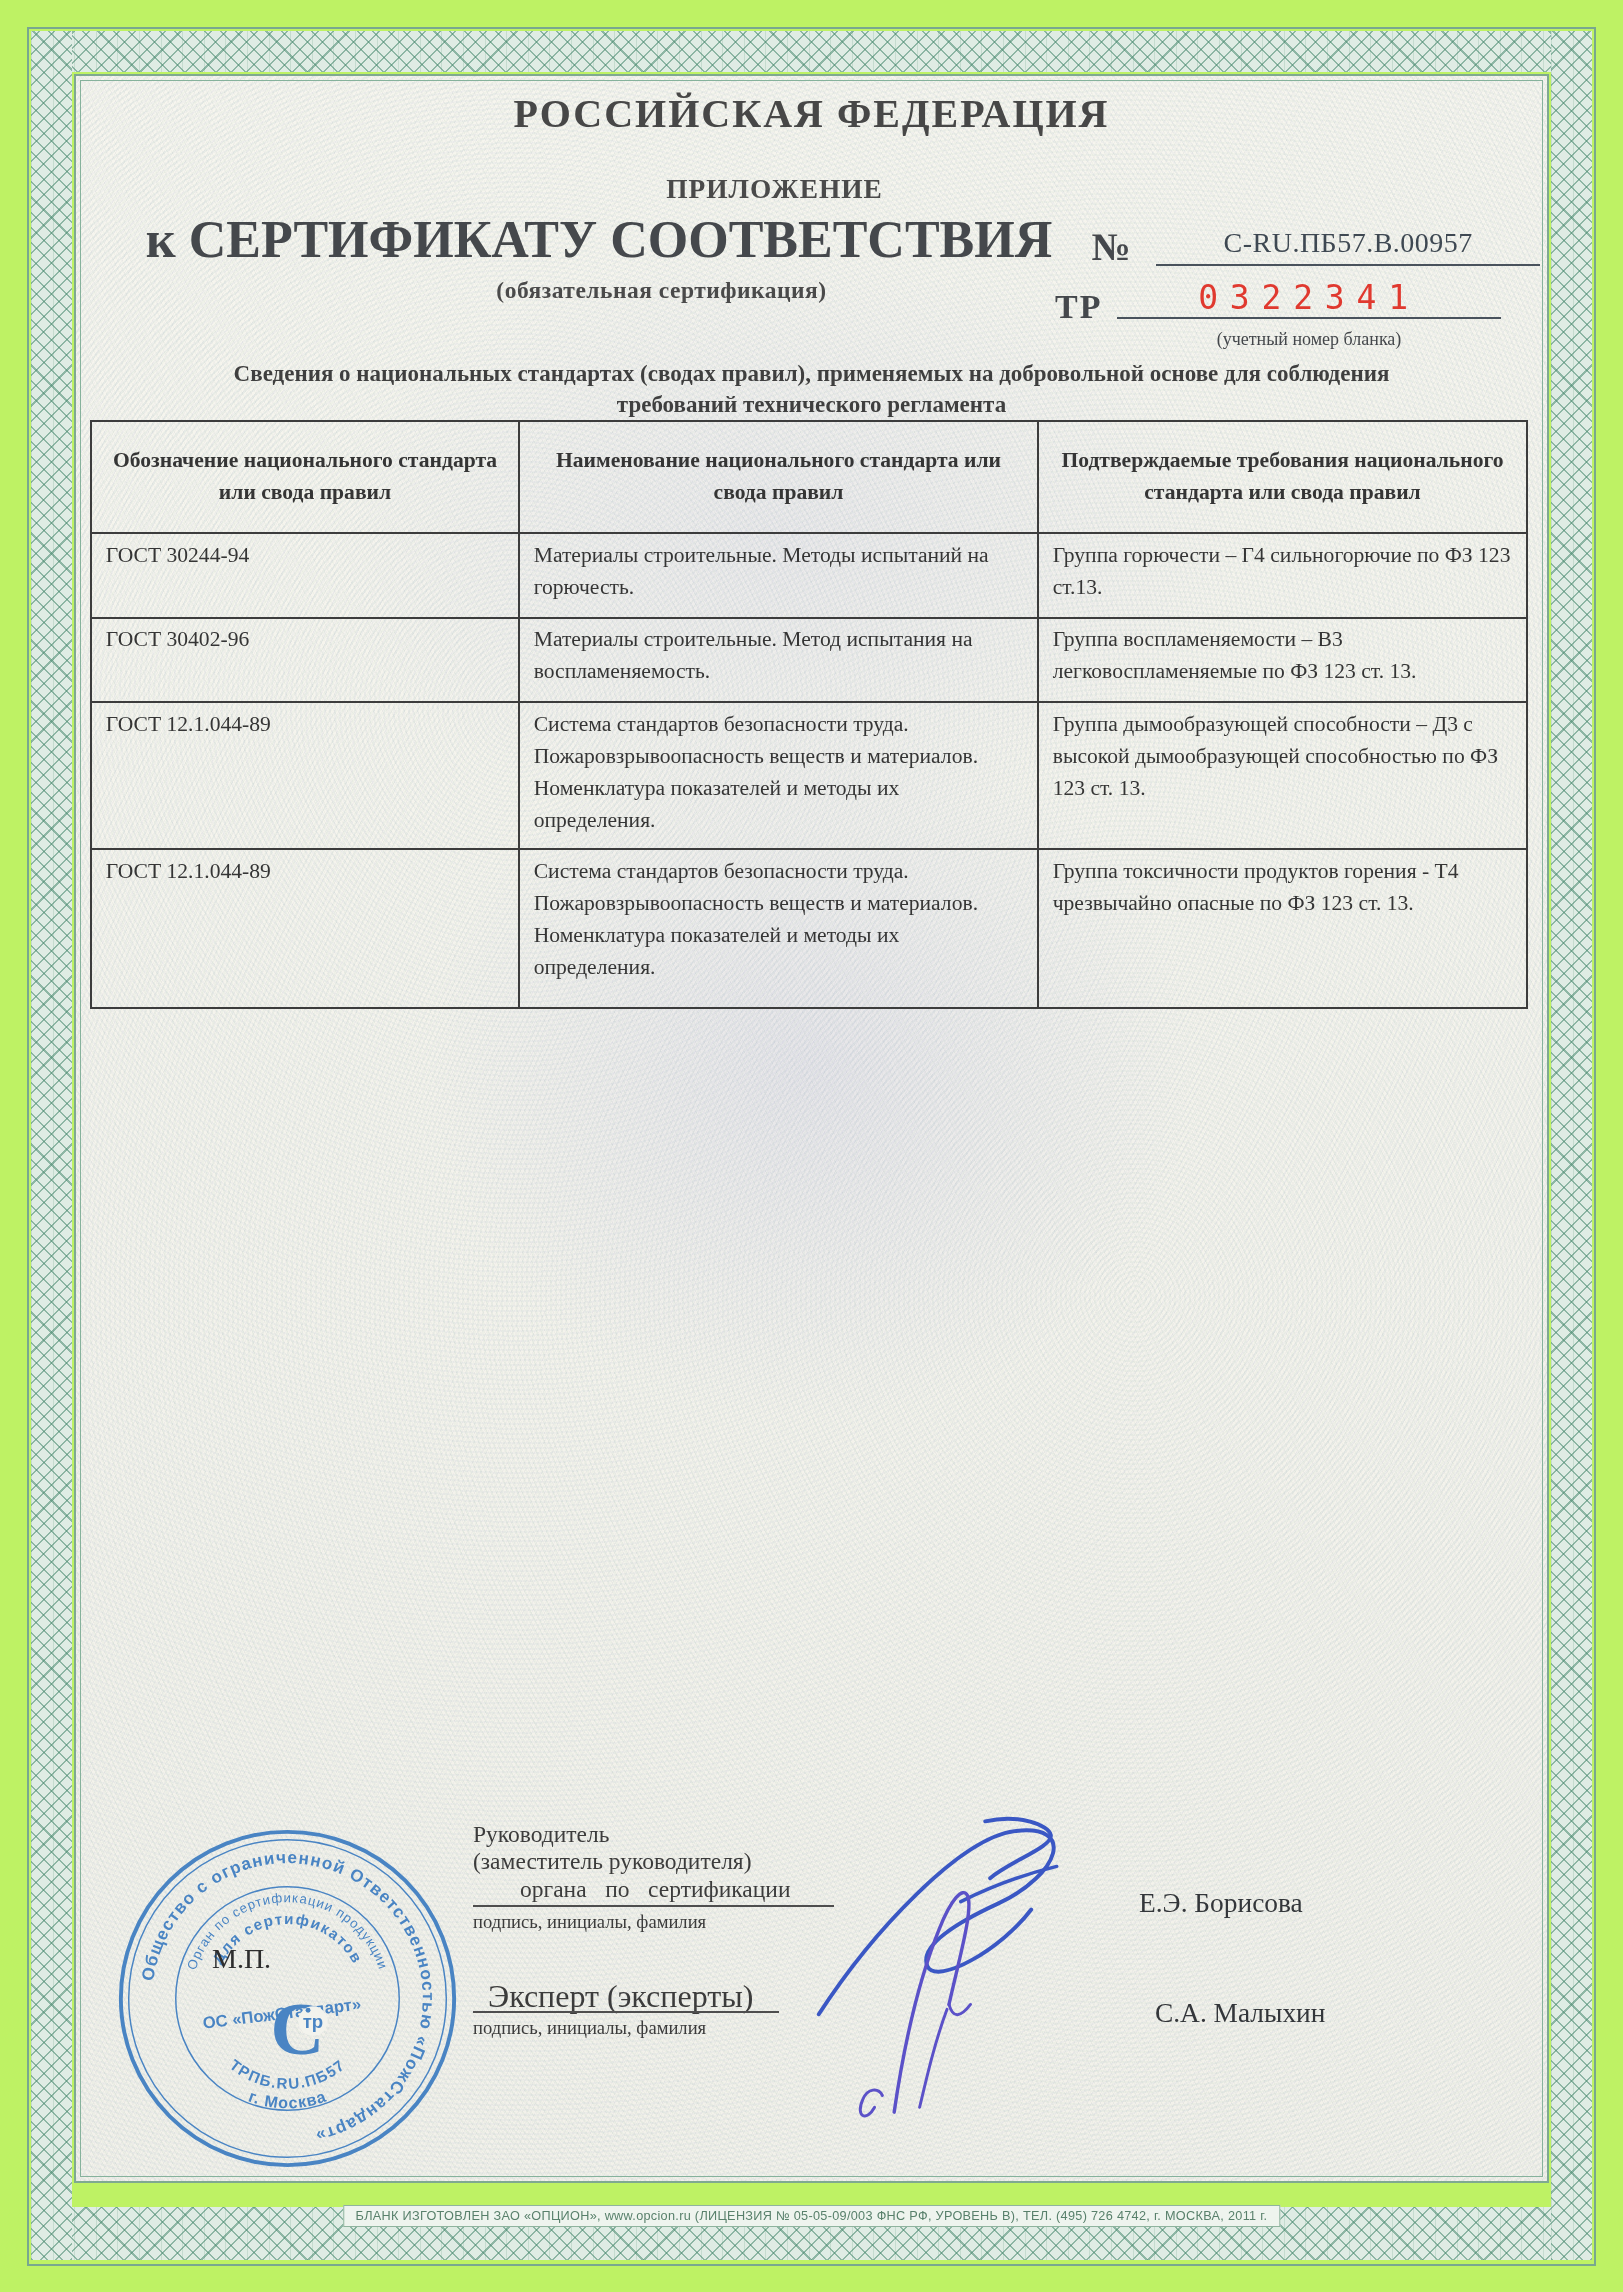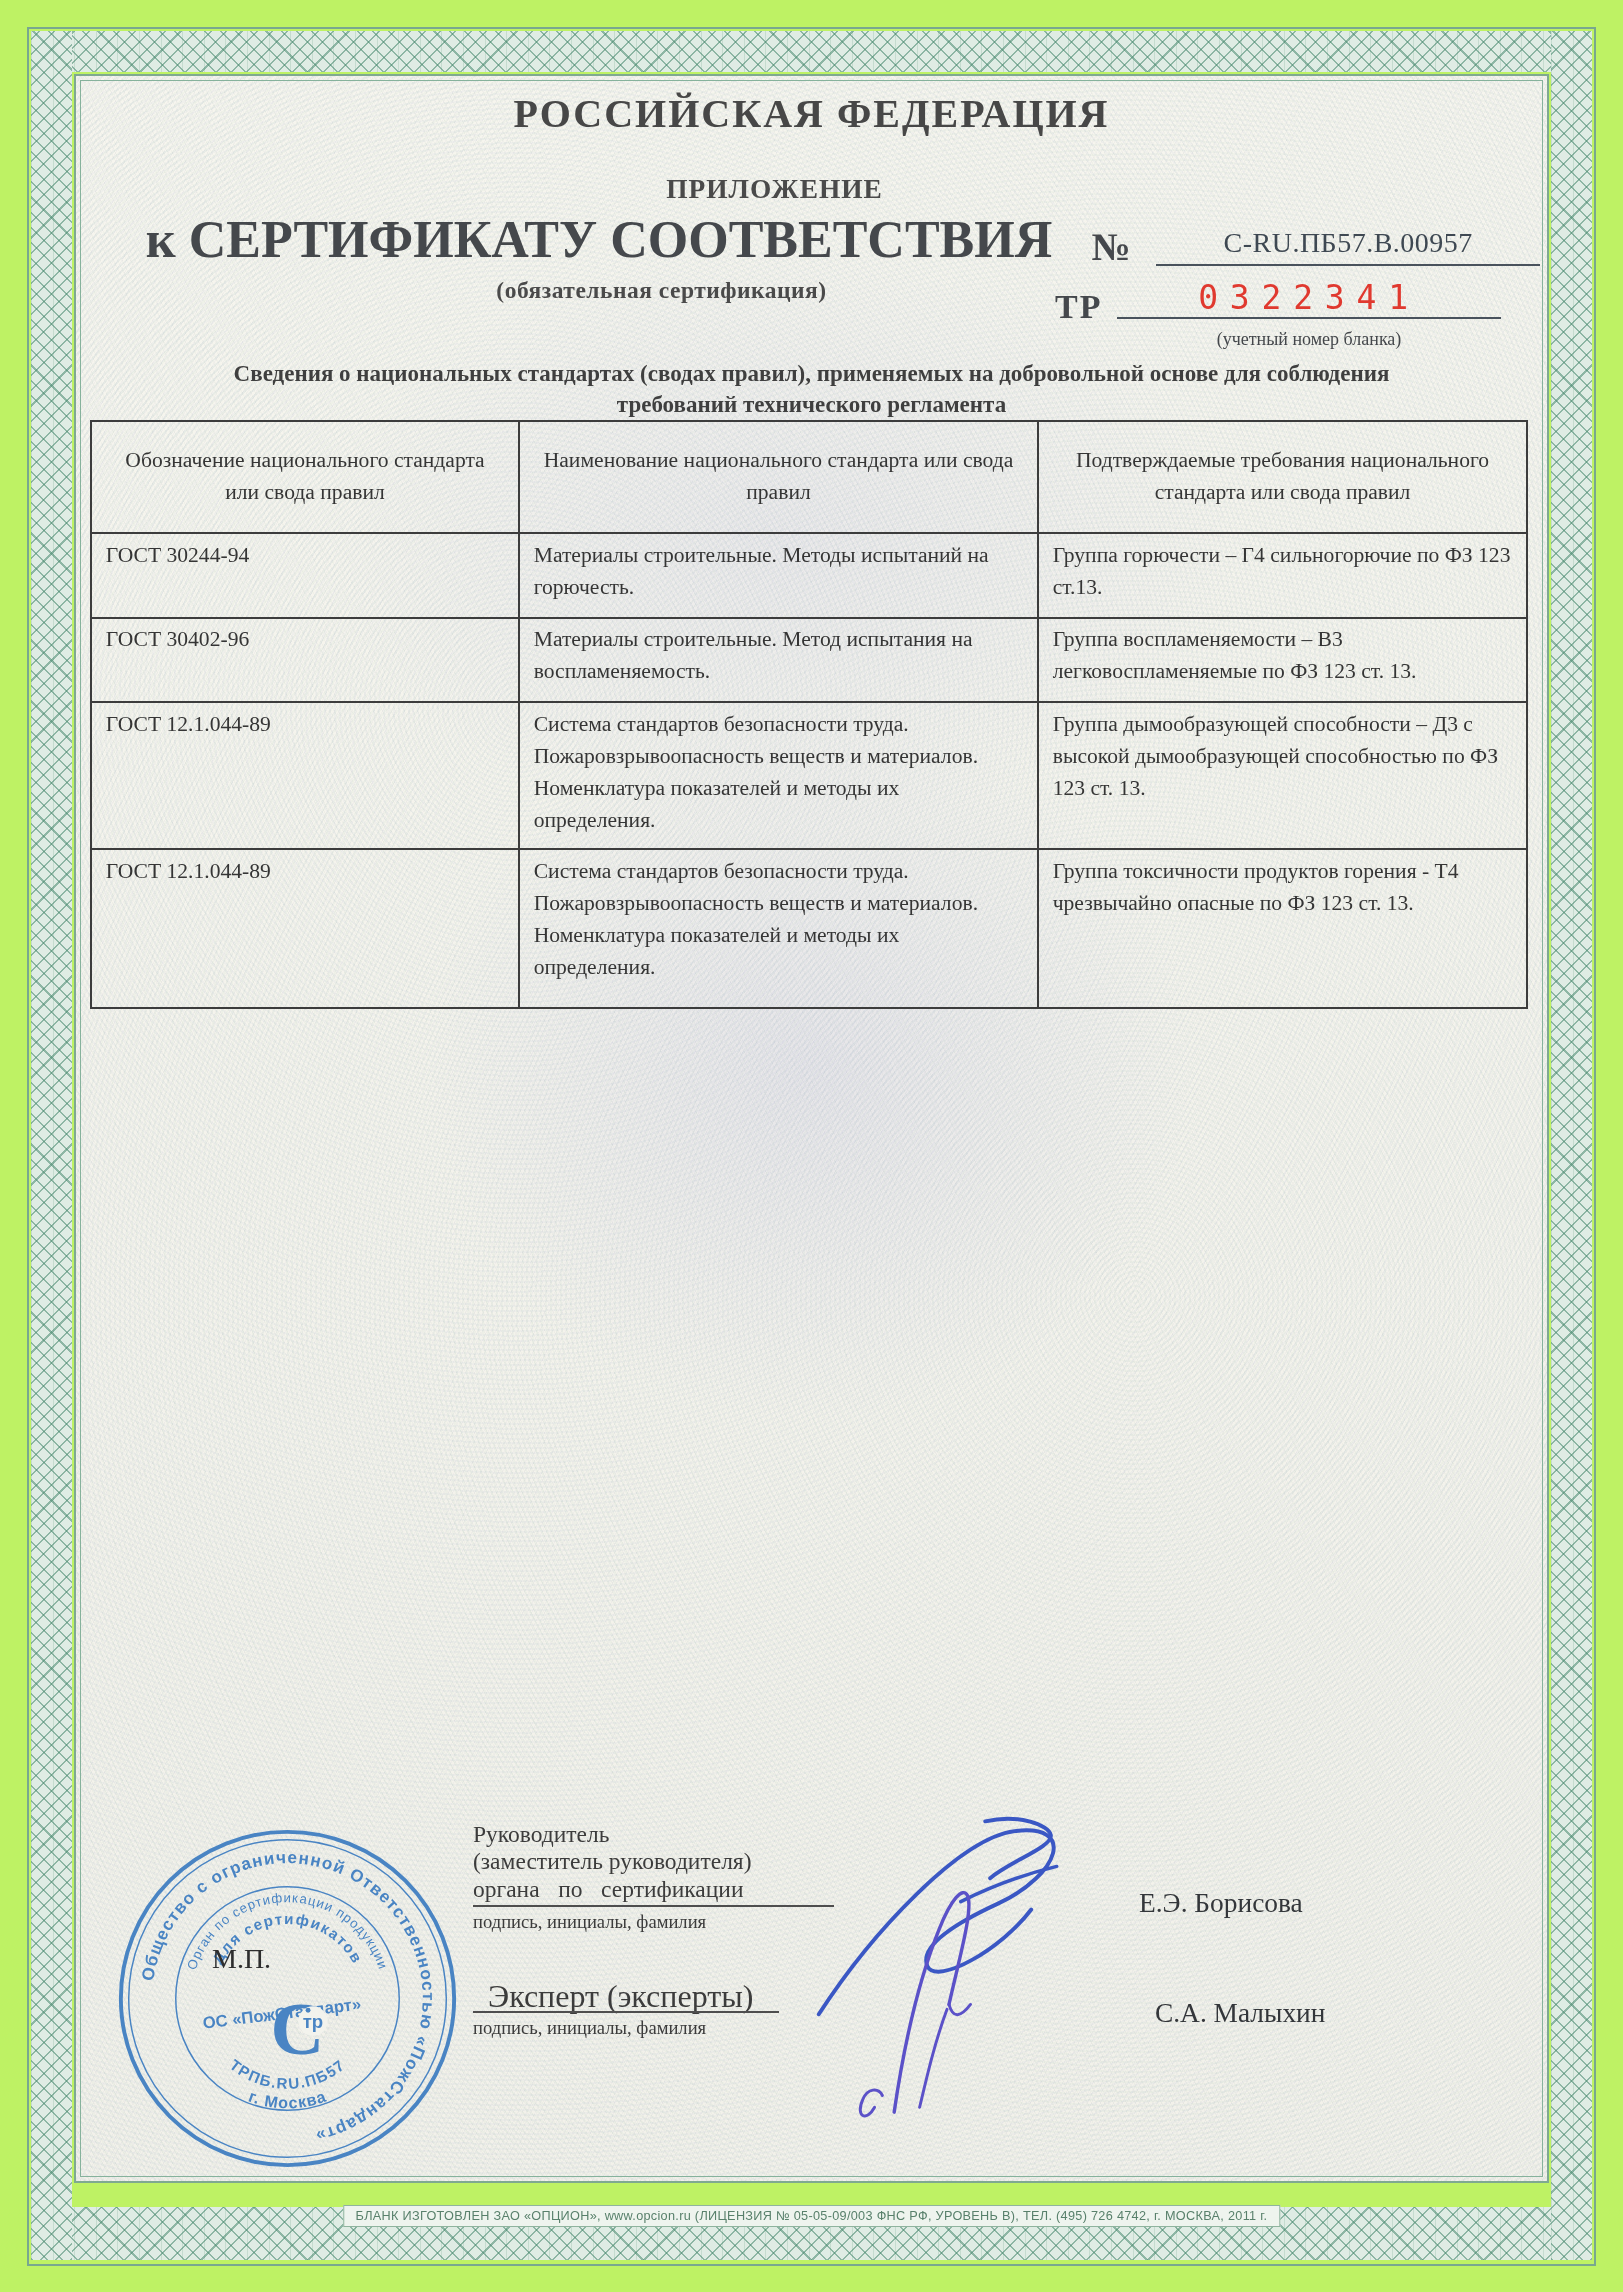--- a/index.html
+++ b/index.html
@@ -43,27 +43,27 @@
   .blank-box{top:280px;left:1117px;width:384px;border-bottom:2.9px solid #49525c;text-align:center;padding-bottom:1px;
              font-family:"DejaVu Sans Mono",monospace;font-size:33px;color:#e0392f;letter-spacing:11.8px;line-height:1.1;}
   .blank-caption{top:329px;left:1117px;width:384px;text-align:center;font-size:18px;color:#44474b;}
   .t-intro{top:359px;left:147px;right:147px;text-align:center;font-size:23px;font-weight:bold;line-height:1.33;color:#3f3f3f;}
   .t-intro .inner{max-width:1255px;margin:0 auto;}
 
   
   .std-table{position:absolute;top:420px;left:90px;width:1437px;border-collapse:collapse;table-layout:fixed;
              font-size:21.6px;color:#353535;}
   .std-table th,.std-table td{border:2px solid #3c3c3c;padding:5.9px 13.7px;line-height:1.48;}
-  .std-table th{font-weight:normal;text-align:center;vertical-align:middle;height:98px;}
+  .std-table th{font-weight:bold;text-align:center;vertical-align:middle;height:98px;}
   .std-table td{vertical-align:top;text-align:left;}
   tr.r1 td{height:71px;} tr.r2 td{height:71px;} tr.r3 td{height:133px;} tr.r4 td{height:145px;}
 
   
   .role-head{top:1821px;left:473px;width:382px;font-size:23.5px;line-height:1.17;color:#3c3c3c;}
-  .role-head .l3{word-spacing:12.7px;}
+  .role-head .l3{word-spacing:12.7px;margin-left:47px;}
   .sig-line-1{top:1905px;left:473px;width:361px;border-top:2px solid #4e4e4e;height:0;}
   .caption-1{top:1911px;left:473px;font-size:18.6px;color:#3c3c3c;}
   .name-head{top:1888px;left:1139px;font-size:27.4px;color:#33363a;}
   .role-expert{top:1978px;left:488px;font-size:32px;color:#3c3c3c;}
   .sig-line-2{top:2011px;left:473px;width:306px;border-top:2px solid #4e4e4e;height:0;}
   .caption-2{top:2017px;left:473px;font-size:18.6px;color:#3c3c3c;}
   .name-expert{top:1998px;left:1155px;font-size:27.4px;color:#33363a;}
   .mp-label{top:1943px;left:212px;font-size:28px;color:#2e2e2e;z-index:4;}
 
   .stamp-svg{top:1825px;left:114px;width:347px;height:347px;opacity:.92;z-index:3;}

